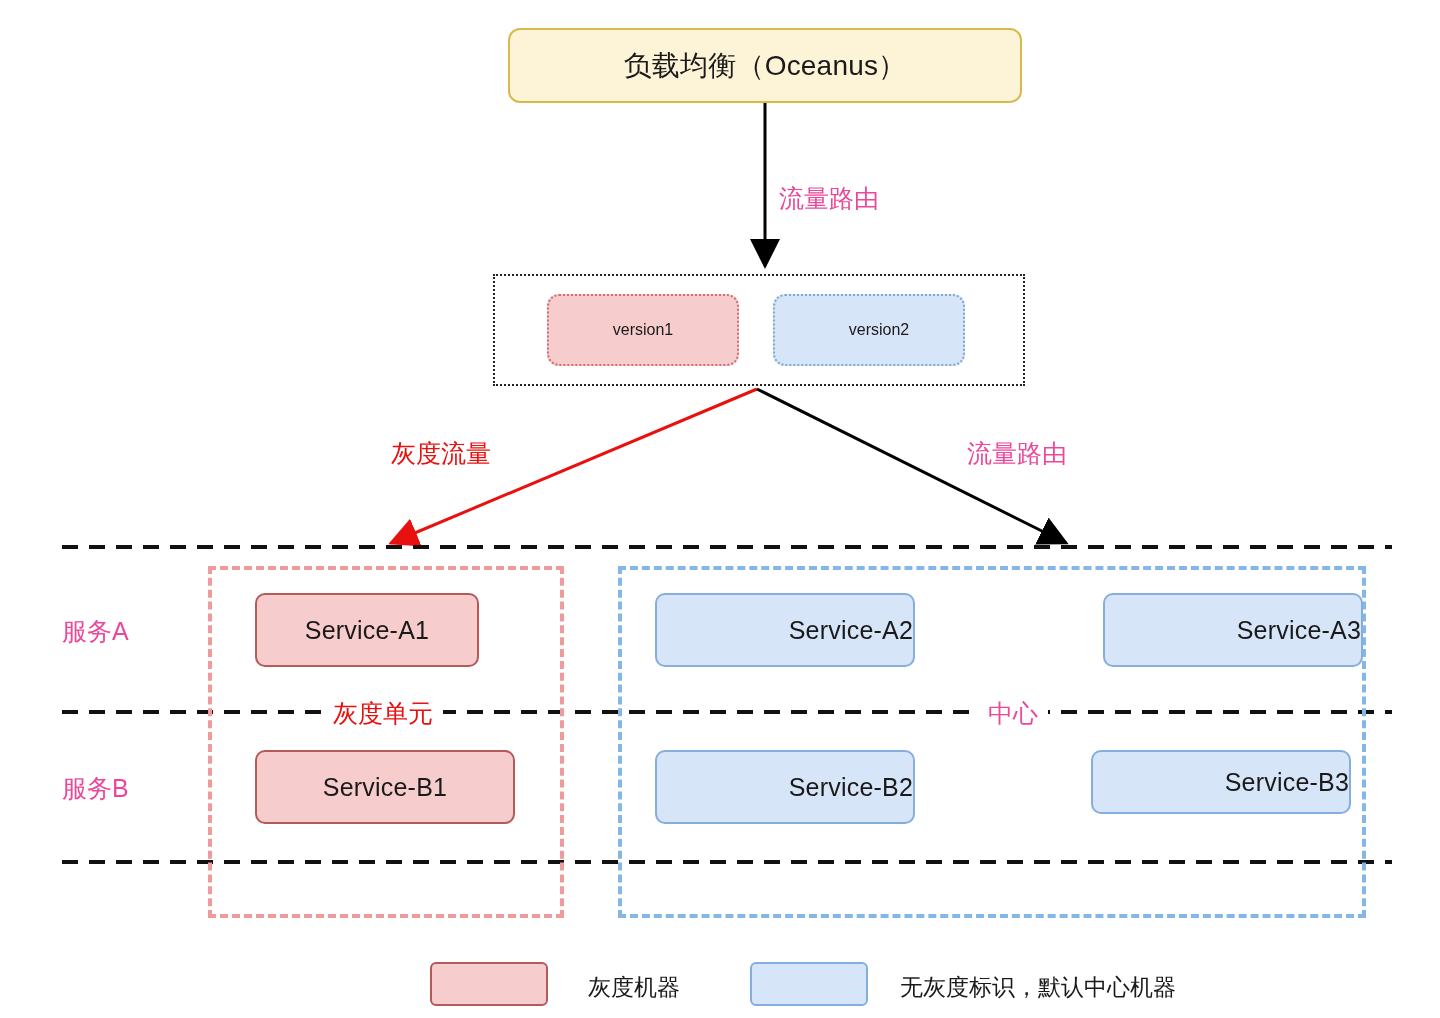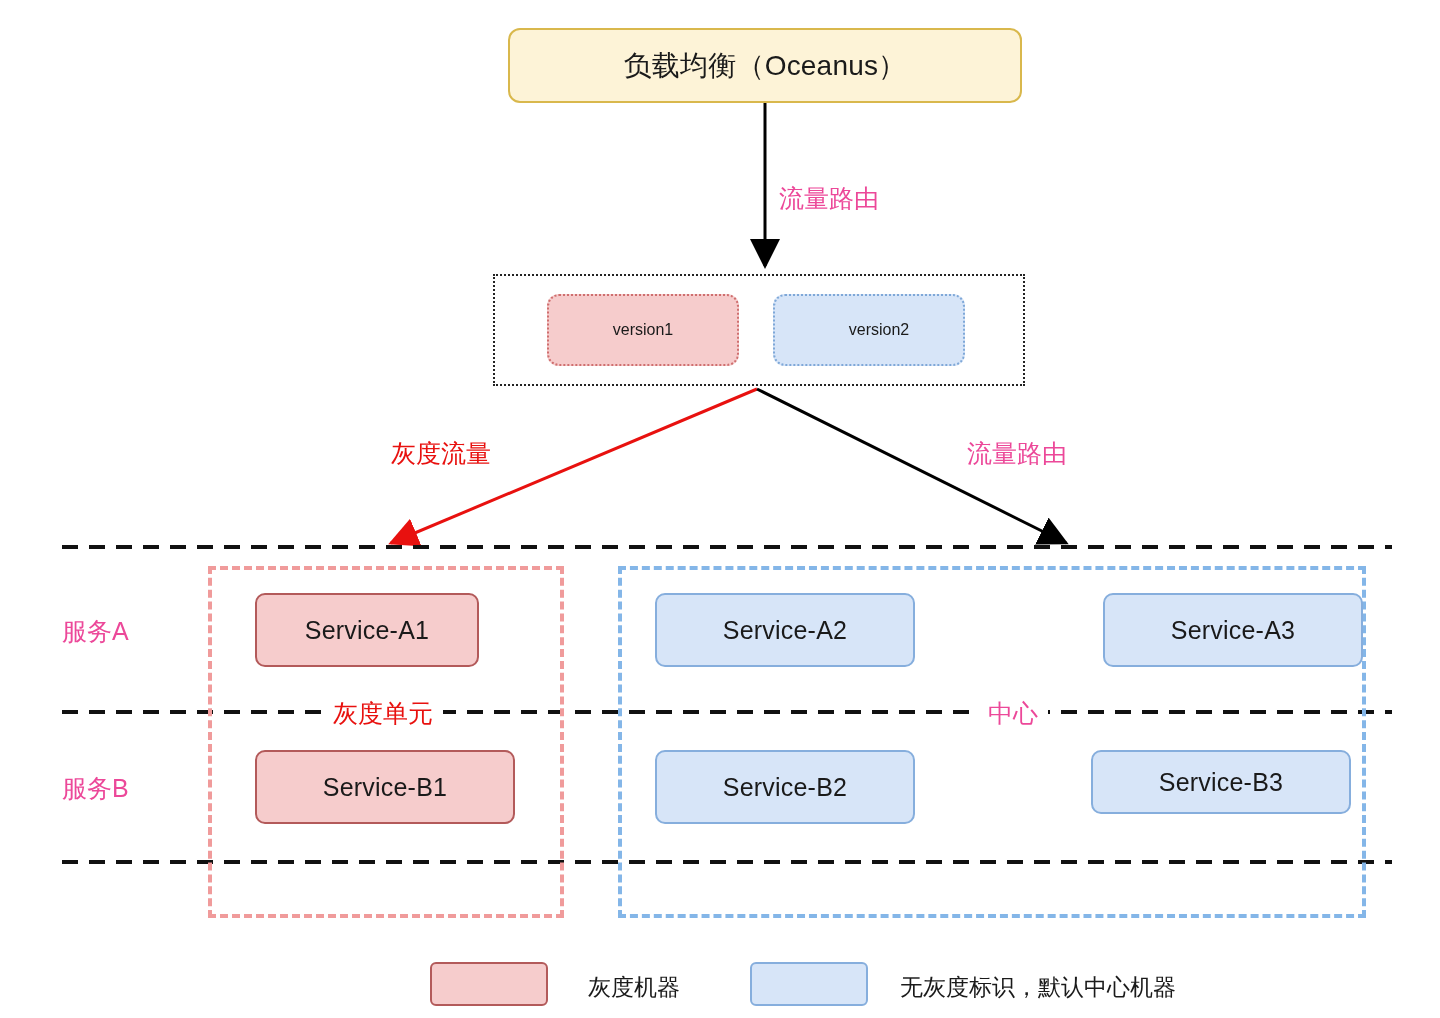--- a/index.html
+++ b/index.html
@@ -37,20 +37,21 @@
     border-radius: 12px;
     font-size: 28px;
   }
   .node-pink {
     background: #f6cccc;
     border: 2px solid #b35a5a;
   }
   .node-blue {
     background: #d7e5f8;
     border: 2px solid #86aedd;
+    justify-content: flex-end;
   }
   .chip {
     position: absolute;
     display: flex;
     align-items: center;
     justify-content: center;
     box-sizing: border-box;
     border-radius: 12px;
     font-size: 16px;
     white-space: nowrap;

